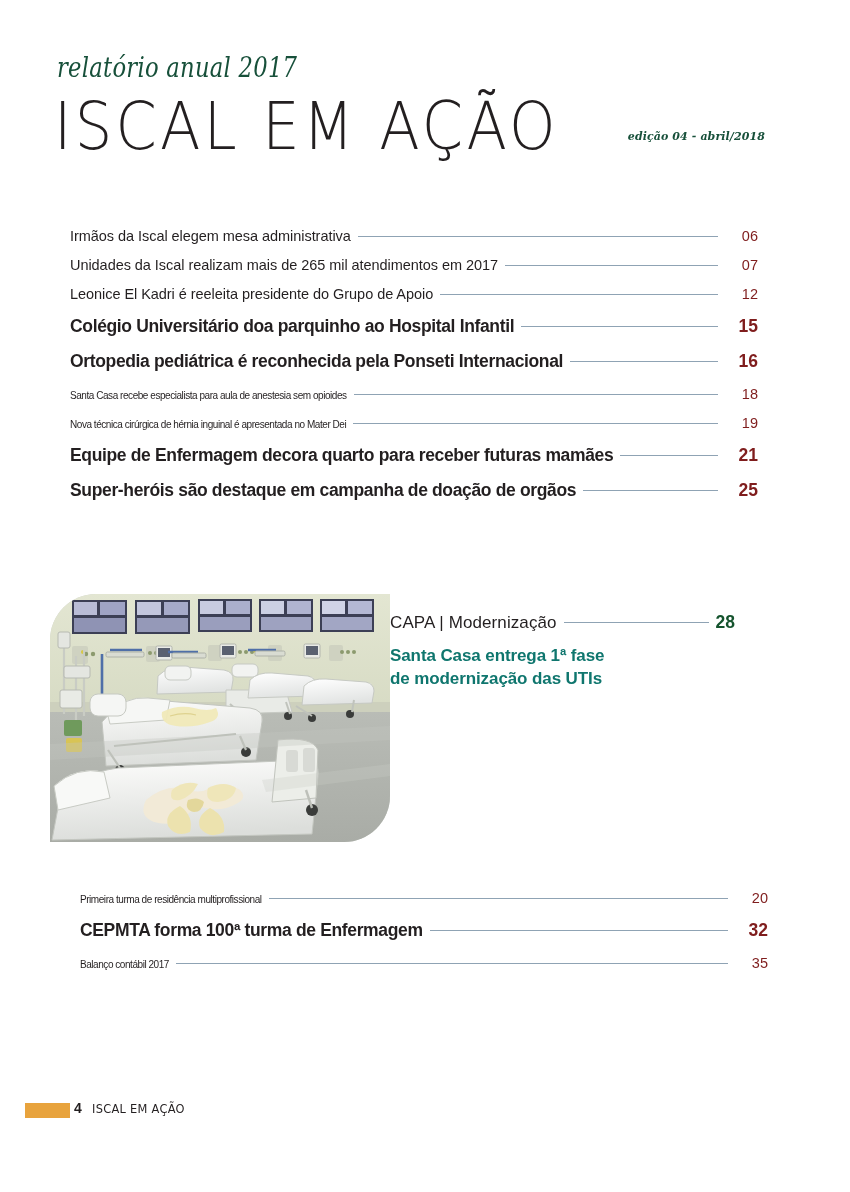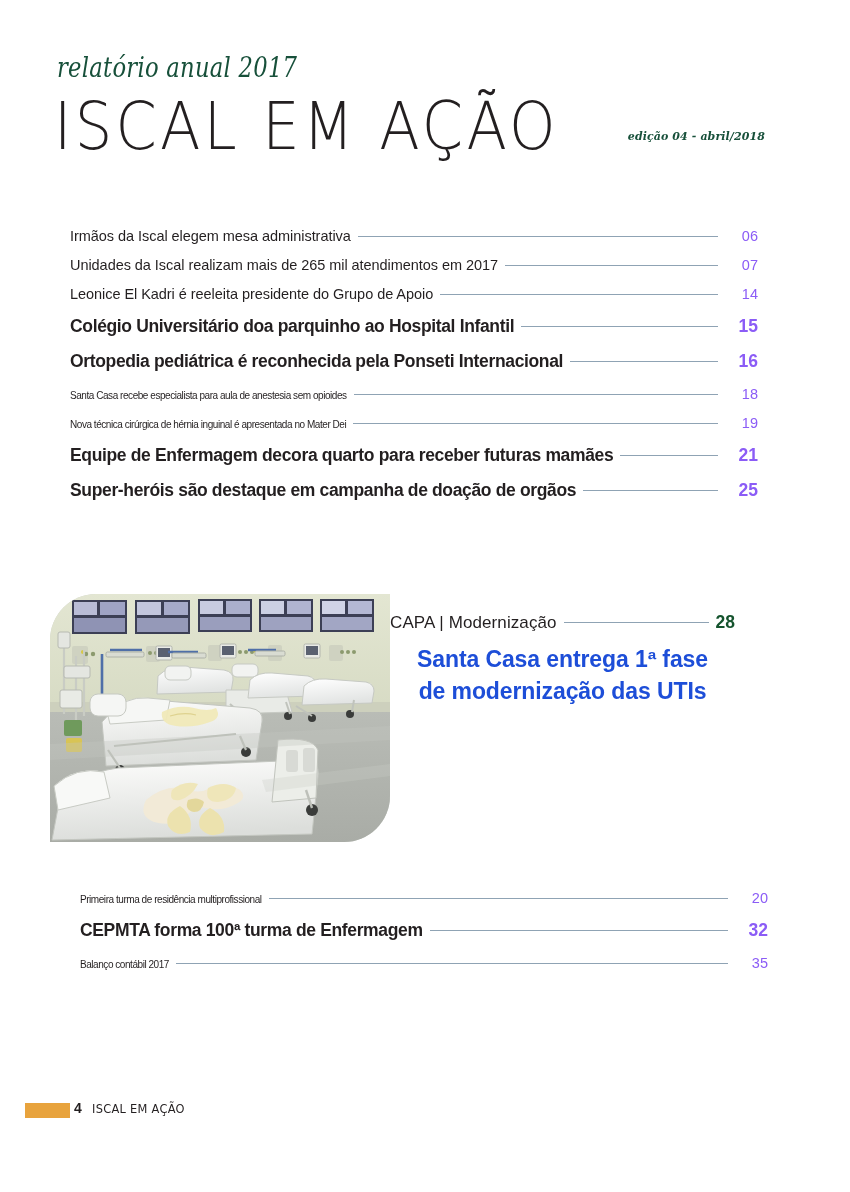--- a/index.html
+++ b/index.html
@@ -97,21 +97,21 @@
     height: 1px;
     background: #8fa3b4;
     margin: 0 6px 0 7px;
     position: relative;
     top: -4px;
   }
   .toc-page {
     flex: 0 0 auto;
     text-align: right;
     width: 34px;
-    color: #8b5cf6;
+    color: #7f1d1d;
   }
 
   
   .wt-regular .toc-title {
     font-size: 14.5px;
     font-weight: 400;
     letter-spacing: -0.05px;
   }
   .wt-regular .toc-page {
     font-size: 14.5px;
@@ -186,26 +186,25 @@
     top: -5px;
   }
   .cover-page {
     flex: 0 0 auto;
     font-size: 17.5px;
     font-weight: 700;
     color: #14532d;
   }
   .cover-sub {
     margin-top: 11px;
-    font-size: 23px;
+    font-size: 17px;
     font-weight: 700;
     line-height: 1.38;
-    color: #1d4ed8;
+    color: #0f766e;
     letter-spacing: -0.1px;
-    text-align: center;
   }
 
   
   .toc-lower {
     position: absolute;
     left: 80px;
     top: 890px;
     width: 688px;
   }
 
@@ -270,21 +269,21 @@
     <div class="toc-row wt-regular">
       <span class="toc-title">Unidades da Iscal realizam mais de 265 mil atendimentos em 2017</span>
       <span class="toc-leader"></span>
       <span class="toc-page">07</span>
     </div>
     <div class="gap-a"></div>
 
     <div class="toc-row wt-regular">
       <span class="toc-title">Leonice El Kadri é reeleita presidente do Grupo de Apoio</span>
       <span class="toc-leader"></span>
-      <span class="toc-page">14</span>
+      <span class="toc-page">12</span>
     </div>
     <div class="gap-b"></div>
 
     <div class="toc-row wt-bold">
       <span class="toc-title">Colégio Universitário doa parquinho ao Hospital Infantil</span>
       <span class="toc-leader"></span>
       <span class="toc-page">15</span>
     </div>
     <div class="gap-b"></div>
 

